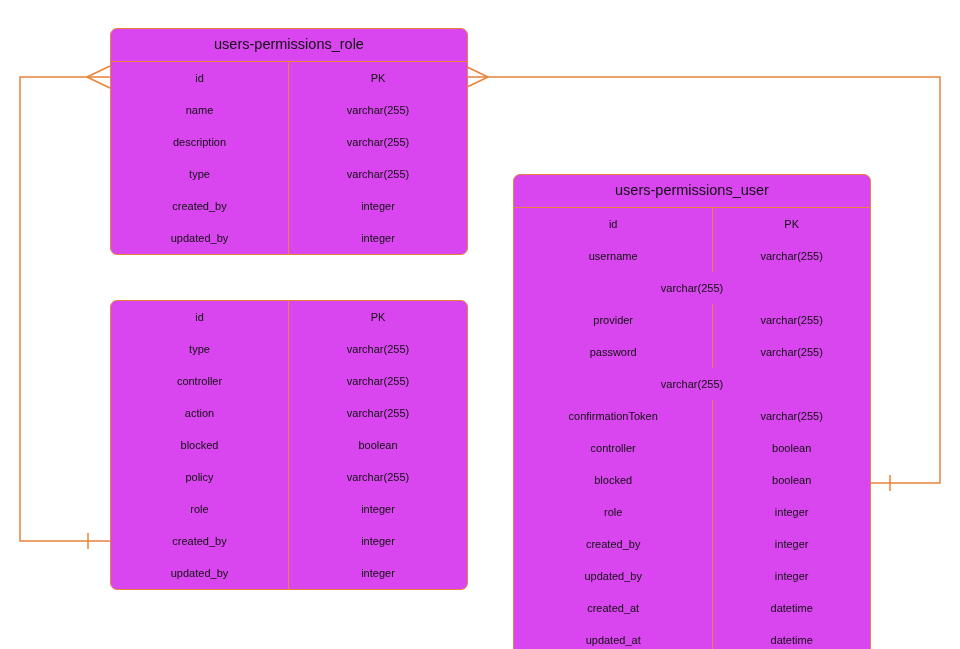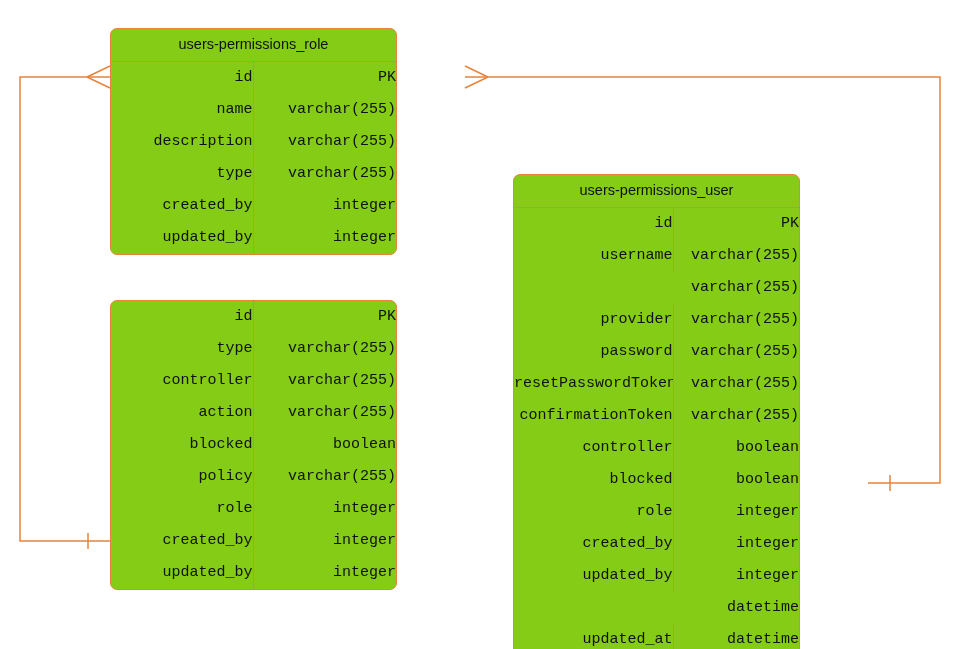--- a/index.html
+++ b/index.html
@@ -7,37 +7,37 @@
   html,body { background:var(--bg); }
   body {
     width:960px; height:649px; position:relative; overflow:hidden;
     font-family:"Liberation Sans", sans-serif; color:var(--ink);
   }
   .canvas { position:absolute; left:0; top:0; width:960px; height:649px; }
   svg.connectors { position:absolute; left:0; top:0; z-index:0; }
   svg.connectors path { stroke:var(--accent); stroke-width:1.5; fill:none; }
 
   .tbl {
-    position:absolute; background:#84cc16; z-index:1;
+    position:absolute; background:#d946ef; z-index:1;
     border:1.5px solid var(--accent); border-radius:7px;
-    width:287px; overflow:hidden;
+    width:358px; overflow:hidden;
   }
   .tbl-role       { left:110px; top:28px;  }
   .tbl-permission { left:110px; top:300px; }
   .tbl-user       { left:513px; top:145px;margin-top:29px; }
 
   .tbl-title {
     height:33px; line-height:31px; text-align:center;
     font-size:14.5px; border-bottom:1.5px solid var(--accent);
     white-space:nowrap;
   }
   .trow { display:flex; height:32px; }
   .cell {
-    line-height:32px; text-align:right; font-size:15px;
-    white-space:nowrap; overflow:hidden;font-family:Liberation Mono, monospace;
+    line-height:32px; text-align:center; font-size:11px;
+    white-space:nowrap; overflow:hidden;
   }
   .cell.field { width:50%; border-right:1.5px solid var(--accent); }
   .cell.type  { flex:1; }
   .tbl-user .cell.field { width:56%; }
 </style>
 </head>
 <body>
 
 <div class="canvas">
 
@@ -143,21 +143,20 @@
         </div>
         <div class="trow">
           <div class="cell field">provider</div>
           <div class="cell type">varchar(255)</div>
         </div>
         <div class="trow">
           <div class="cell field">password</div>
           <div class="cell type">varchar(255)</div>
         </div>
         <div class="trow">
-          <div class="cell field">resetPasswordToken</div>
           <div class="cell type">varchar(255)</div>
         </div>
         <div class="trow">
           <div class="cell field">confirmationToken</div>
           <div class="cell type">varchar(255)</div>
         </div>
         <div class="trow">
           <div class="cell field">controller</div>
           <div class="cell type">boolean</div>
         </div>
@@ -171,20 +170,21 @@
         </div>
         <div class="trow">
           <div class="cell field">created_by</div>
           <div class="cell type">integer</div>
         </div>
         <div class="trow">
           <div class="cell field">updated_by</div>
           <div class="cell type">integer</div>
         </div>
         <div class="trow">
+          <div class="cell field">created_at</div>
           <div class="cell type">datetime</div>
         </div>
         <div class="trow">
           <div class="cell field">updated_at</div>
           <div class="cell type">datetime</div>
         </div>
       </div>
   </div>
 
 </div>

